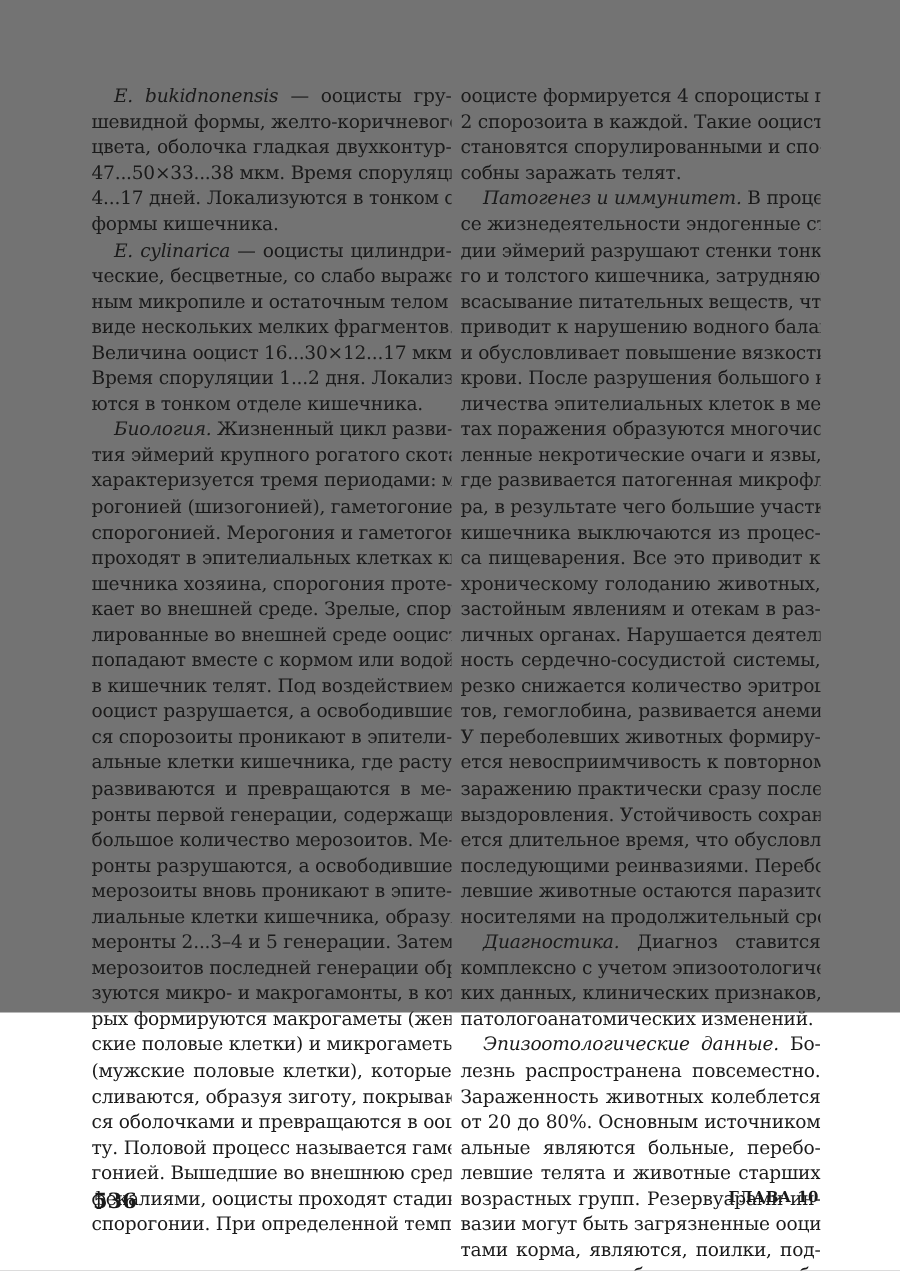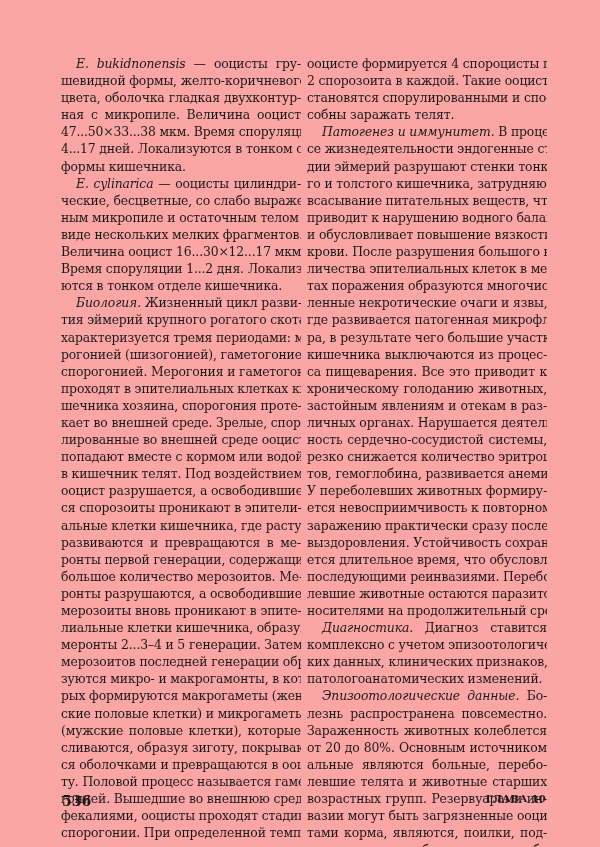--- a/index.html
+++ b/index.html
@@ -1,18 +1,18 @@
 <!DOCTYPE html>
 <html><head>
 <meta charset="utf-8">
 <style>
   html, body { margin: 0; padding: 0; background: #ffffff; }
   body { width: 600px; height: 847px; position: relative; overflow: hidden;
          font-family: "DejaVu Serif", "Liberation Serif", serif; color: #1a1a1a; }
-  .page { position: absolute; left: 0; top: 0; width: 600px; height: 847px; background: #fca5a5; }
+  .page { position: absolute; left: 0; top: 0; width: 600px; height: 675px; background: #737373; }
   .col { position: absolute; top: 55px; width: 240px; }
   .col.left { left: 61px; }
   .col.right { left: 307px; }
   .line { display: block; height: 17.1px; line-height: 17.1px; font-size: 12.4px;
           white-space: nowrap; text-align: justify; text-align-last: justify;
           letter-spacing: -0.15px; overflow: hidden; }
   .line.last { text-align-last: left; }
   .line.indent { padding-left: 15px; }
   .it { font-style: italic; }
   .folio { position: absolute; top: 793px; font-size: 13px; font-weight: bold;
@@ -21,21 +21,20 @@
   .folio.chap { right: 54px; font-size: 10px; letter-spacing: 0.3px; font-family: "DejaVu Serif", serif; text-align: right; }
 </style>
 </head>
 <body>
 
 <div class="page">
   <div class="col left" id="col-left">
       <div class="line indent"><span class="it">E. bukidnonensis</span> — ооцисты гру-</div>
       <div class="line">шевидной формы, желто-коричневого</div>
       <div class="line">цвета, оболочка гладкая двухконтур-</div>
-      <div class="line">ная с микропиле. Величина ооцист</div>
       <div class="line">47...50×33...38 мкм. Время споруляции</div>
       <div class="line">4...17 дней. Локализуются в тонком от-</div>
       <div class="line last">формы кишечника.</div>
       <div class="line indent"><span class="it">E. cylinarica</span> — ооцисты цилиндри-</div>
       <div class="line">ческие, бесцветные, со слабо выражен-</div>
       <div class="line">ным микропиле и остаточным телом в</div>
       <div class="line">виде нескольких мелких фрагментов.</div>
       <div class="line">Величина ооцист 16...30×12...17 мкм.</div>
       <div class="line">Время споруляции 1...2 дня. Локализу-</div>
       <div class="line last">ются в тонком отделе кишечника.</div>

